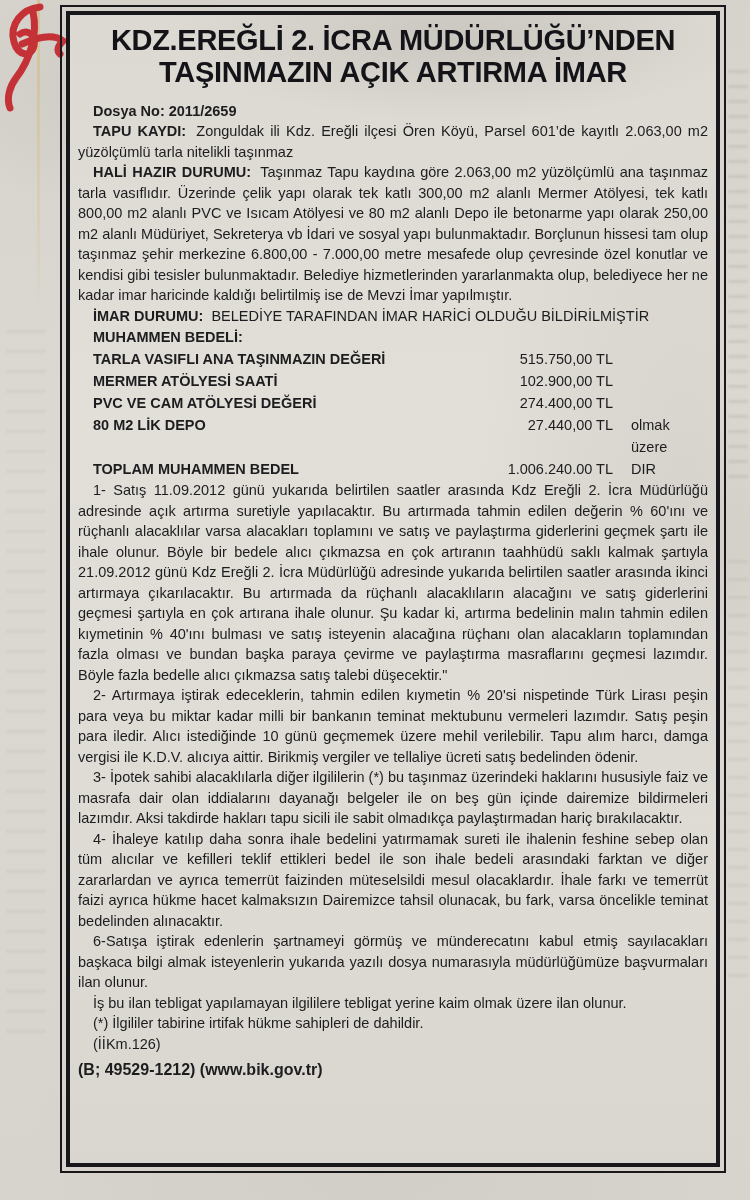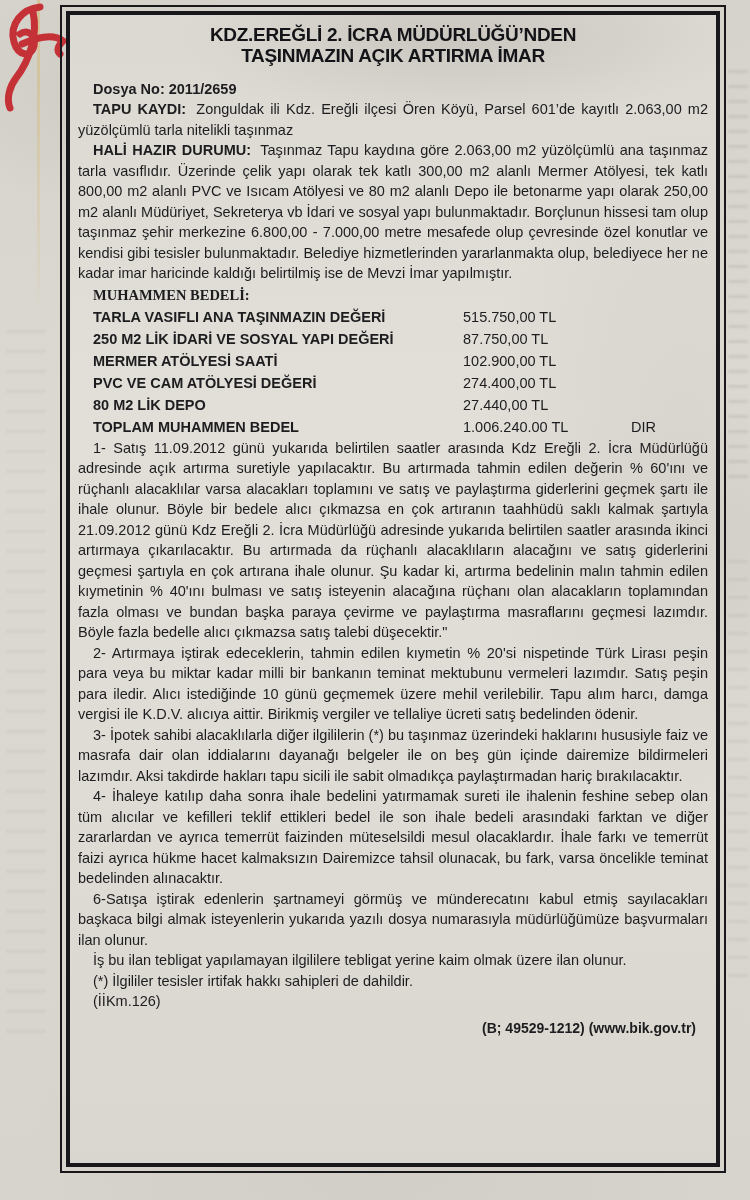--- a/index.html
+++ b/index.html
@@ -36,46 +36,46 @@
     box-sizing:border-box;width:100%;height:100%;
     border:4px solid #17171c;
     background:
       radial-gradient(ellipse 400px 120px at 60% 2%, rgba(120,115,108,0.18), transparent 70%),
       radial-gradient(ellipse 300px 500px at 95% 40%, rgba(120,115,108,0.10), transparent 70%),
       linear-gradient(180deg,#dcd9d2 0%,#e2dfd8 35%,#dedbd4 75%,#d9d6cf 100%);
     display:flex;flex-direction:column;overflow:hidden;
   }
   .title{
     padding:9px 6px 4px 6px;text-align:center;
-    font-weight:700;font-size:19px;line-height:1.12;letter-spacing:-0.3px;
+    font-weight:700;font-size:29px;line-height:1.12;letter-spacing:-0.3px;
     color:#141418;
   }
   .content{
     flex:1 1 auto;
     padding:8px 8px 0 8px;
     font-size:14.5px;line-height:20.5px;
     text-align:justify;
   }
   .content p{margin:0;text-indent:15px;}
   .content .nojust{text-align:left;}
   b.lead{letter-spacing:0;}
   .spaced{margin-right:4px;}
 
   .valrow{
     display:grid;grid-template-columns:370px 150px 1fr;
     padding-left:15px;line-height:22px;
   }
   .valrow .vlabel{font-weight:700;}
-  .valrow .vvalue{}
+  .valrow .vvalue{text-align:right;}
   .valrow .vsuffix{padding-left:18px;}
-  .muh-head{font-weight:700;padding-left:15px;line-height:22px;font-family:Liberation Serif, serif;}
+  .muh-head{font-weight:700;padding-left:15px;line-height:22px;}
   .sale-time{padding-left:15px;line-height:22px;}
 
   .footer-ref{
-    text-align:right;font-weight:700;font-size:14px;
+    text-align:left;font-weight:700;font-size:16px;
     padding:6px 12px 8px 0;
   }
 </style>
 </head>
 <body>
 
 <div class="page">
 
   <div class="fold-line"></div>
   <div class="ghost-col right1"></div>
@@ -99,63 +99,60 @@
       </div>
 
       <div class="content">
 
         <p><b class="lead">Dosya No: 2011/2659</b></p>
 
         <p><b class="lead spaced">TAPU KAYDI:</b> <span>Zonguldak ili Kdz. Ereğli ilçesi Ören Köyü, Parsel 601’de kayıtlı 2.063,00 m2 yüzölçümlü tarla nitelikli taşınmaz</span></p>
 
         <p><b class="lead spaced">HALİ HAZIR DURUMU:</b> <span>Taşınmaz Tapu kaydına göre 2.063,00 m2 yüzölçümlü ana taşınmaz tarla vasıflıdır. Üzerinde çelik yapı olarak tek katlı 300,00 m2 alanlı Mermer Atölyesi, tek katlı 800,00 m2 alanlı PVC ve Isıcam Atölyesi ve 80 m2 alanlı Depo ile betonarme yapı olarak 250,00 m2 alanlı Müdüriyet, Sekreterya vb İdari ve sosyal yapı bulunmaktadır. Borçlunun hissesi tam olup taşınmaz şehir merkezine 6.800,00 - 7.000,00 metre mesafede olup çevresinde özel konutlar ve kendisi gibi tesisler bulunmaktadır. Belediye hizmetlerinden yararlanmakta olup, belediyece her ne kadar imar haricinde kaldığı belirtilmiş ise de Mevzi İmar yapılmıştır.</span></p>
 
+        <p class="nojust"><b class="lead spaced">İMAR DURUMU:</b> <span>BELEDİYE TARAFINDAN İMAR HARİCİ OLDUĞU BİLDİRİLMİŞTİR</span></p>
 
         <div class="muh-head">MUHAMMEN BEDELİ:</div>
 
         <div>
           <div class="valrow">
             <span class="vlabel">TARLA VASIFLI ANA TAŞINMAZIN DEĞERİ</span>
             <span class="vvalue">515.750,00 TL</span>
-            <span class="vsuffix"></span>
-          </div>
-          <div class="valrow">
-            <span class="vlabel">250 M2 LİK İDARİ VE SOSYAL YAPI DEĞERİ</span>
-            <span class="vvalue">87.750,00 TL</span>
             <span class="vsuffix"></span>
           </div>
           <div class="valrow">
             <span class="vlabel">MERMER ATÖLYESİ SAATİ</span>
             <span class="vvalue">102.900,00 TL</span>
             <span class="vsuffix"></span>
           </div>
           <div class="valrow">
             <span class="vlabel">PVC VE CAM ATÖLYESİ DEĞERİ</span>
             <span class="vvalue">274.400,00 TL</span>
             <span class="vsuffix"></span>
           </div>
           <div class="valrow">
             <span class="vlabel">80 M2 LİK DEPO</span>
             <span class="vvalue">27.440,00 TL</span>
+            <span class="vsuffix">olmak üzere</span>
           </div>
           <div class="valrow">
             <span class="vlabel">TOPLAM MUHAMMEN BEDEL</span>
             <span class="vvalue">1.006.240.00 TL</span>
             <span class="vsuffix">DIR</span>
           </div>
         </div>
 
 
         <p>1- Satış 11.09.2012 günü yukarıda belirtilen saatler arasında Kdz Ereğli 2. İcra Müdürlüğü adresinde açık artırma suretiyle yapılacaktır.  Bu artırmada tahmin edilen değerin % 60'ını ve rüçhanlı alacaklılar varsa alacakları toplamını ve satış ve paylaştırma giderlerini geçmek şartı ile ihale olunur. Böyle bir bedele alıcı çıkmazsa en çok artıranın taahhüdü saklı kalmak şartıyla 21.09.2012 günü Kdz Ereğli 2. İcra Müdürlüğü adresinde yukarıda belirtilen saatler arasında ikinci artırmaya çıkarılacaktır. Bu artırmada da rüçhanlı alacaklıların alacağını ve satış giderlerini geçmesi şartıyla en çok artırana ihale olunur. Şu kadar ki, artırma bedelinin malın tahmin edilen kıymetinin % 40'ını bulması ve satış isteyenin alacağına rüçhanı olan alacakların toplamından fazla olması ve bundan başka paraya çevirme ve paylaştırma masraflarını geçmesi lazımdır. Böyle fazla bedelle alıcı çıkmazsa satış talebi düşecektir."</p>
         <p>2- Artırmaya iştirak edeceklerin, tahmin edilen kıymetin % 20'si nispetinde Türk Lirası peşin para veya bu miktar kadar milli bir bankanın teminat mektubunu vermeleri lazımdır. Satış peşin para iledir. Alıcı istediğinde 10 günü geçmemek üzere mehil verilebilir. Tapu alım harcı, damga vergisi ile K.D.V. alıcıya aittir. Birikmiş vergiler ve tellaliye ücreti satış bedelinden ödenir.</p>
         <p>3- İpotek sahibi alacaklılarla diğer ilgililerin (*) bu taşınmaz üzerindeki haklarını hususiyle faiz ve masrafa dair olan iddialarını dayanağı belgeler ile on beş gün içinde dairemize bildirmeleri lazımdır. Aksi takdirde hakları tapu sicili ile sabit olmadıkça paylaştırmadan hariç bırakılacaktır.</p>
         <p>4- İhaleye katılıp daha sonra ihale bedelini yatırmamak sureti ile ihalenin feshine sebep olan tüm alıcılar ve kefilleri teklif ettikleri bedel ile son ihale bedeli arasındaki farktan ve diğer zararlardan ve ayrıca temerrüt faizinden  müteselsildi  mesul  olacaklardır.  İhale farkı  ve temerrüt faizi  ayrıca hükme  hacet kalmaksızın Dairemizce tahsil olunacak, bu fark, varsa öncelikle teminat bedelinden alınacaktır.</p>
         <p>6-Satışa iştirak edenlerin şartnameyi görmüş ve münderecatını kabul etmiş sayılacakları  başkaca bilgi almak isteyenlerin yukarıda yazılı dosya numarasıyla müdürlüğümüze başvurmaları ilan olunur.</p>
         <p>İş bu ilan tebligat yapılamayan ilgililere tebligat yerine kaim olmak üzere ilan olunur.</p>
-        <p class="nojust">(*) İlgililer tesisler irtifak hakkı sahipleri de dahildir.</p>
+        <p class="nojust">(*) İlgililer tabirine irtifak hükme sahipleri de dahildir.</p>
         <p class="nojust">(İİKm.126)</p>
 
         <div class="footer-ref">(B; 49529-1212) (www.bik.gov.tr)</div>
       </div>
 
     </div>
   </div>
 </div>
 
 </body></html>

